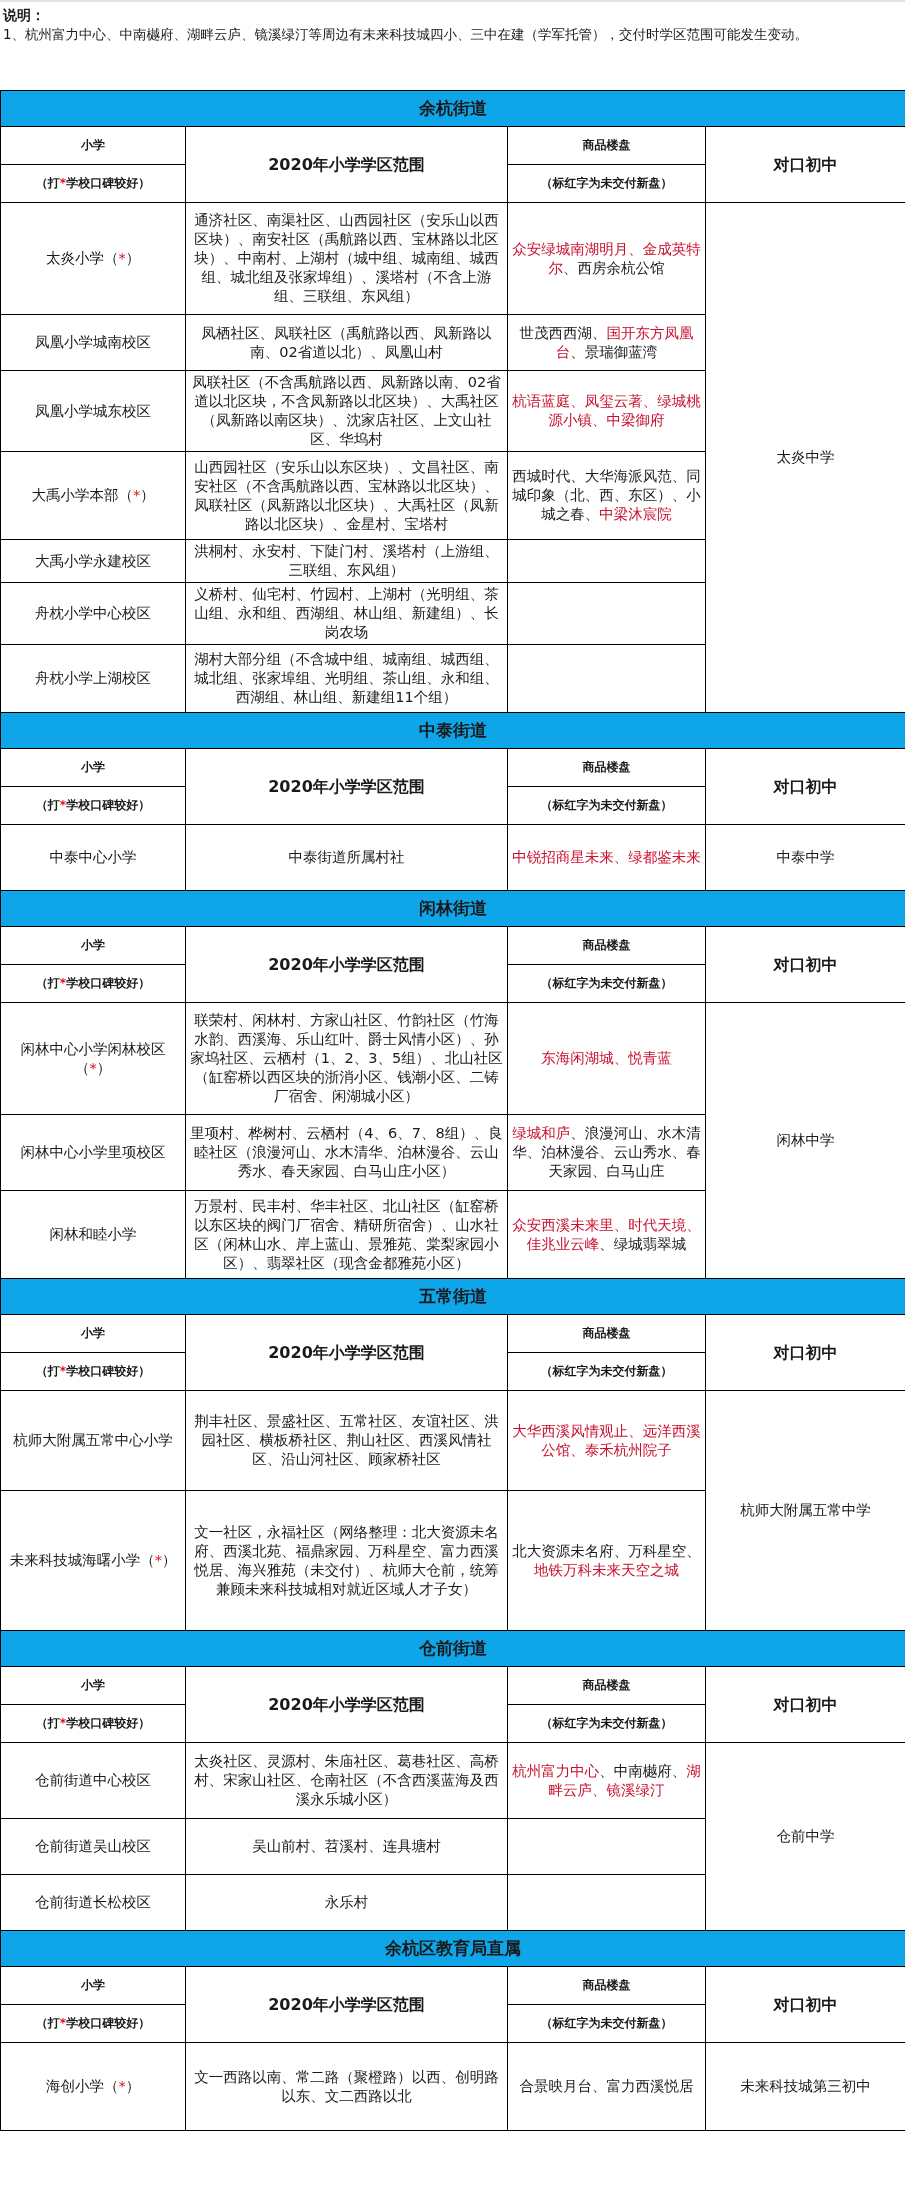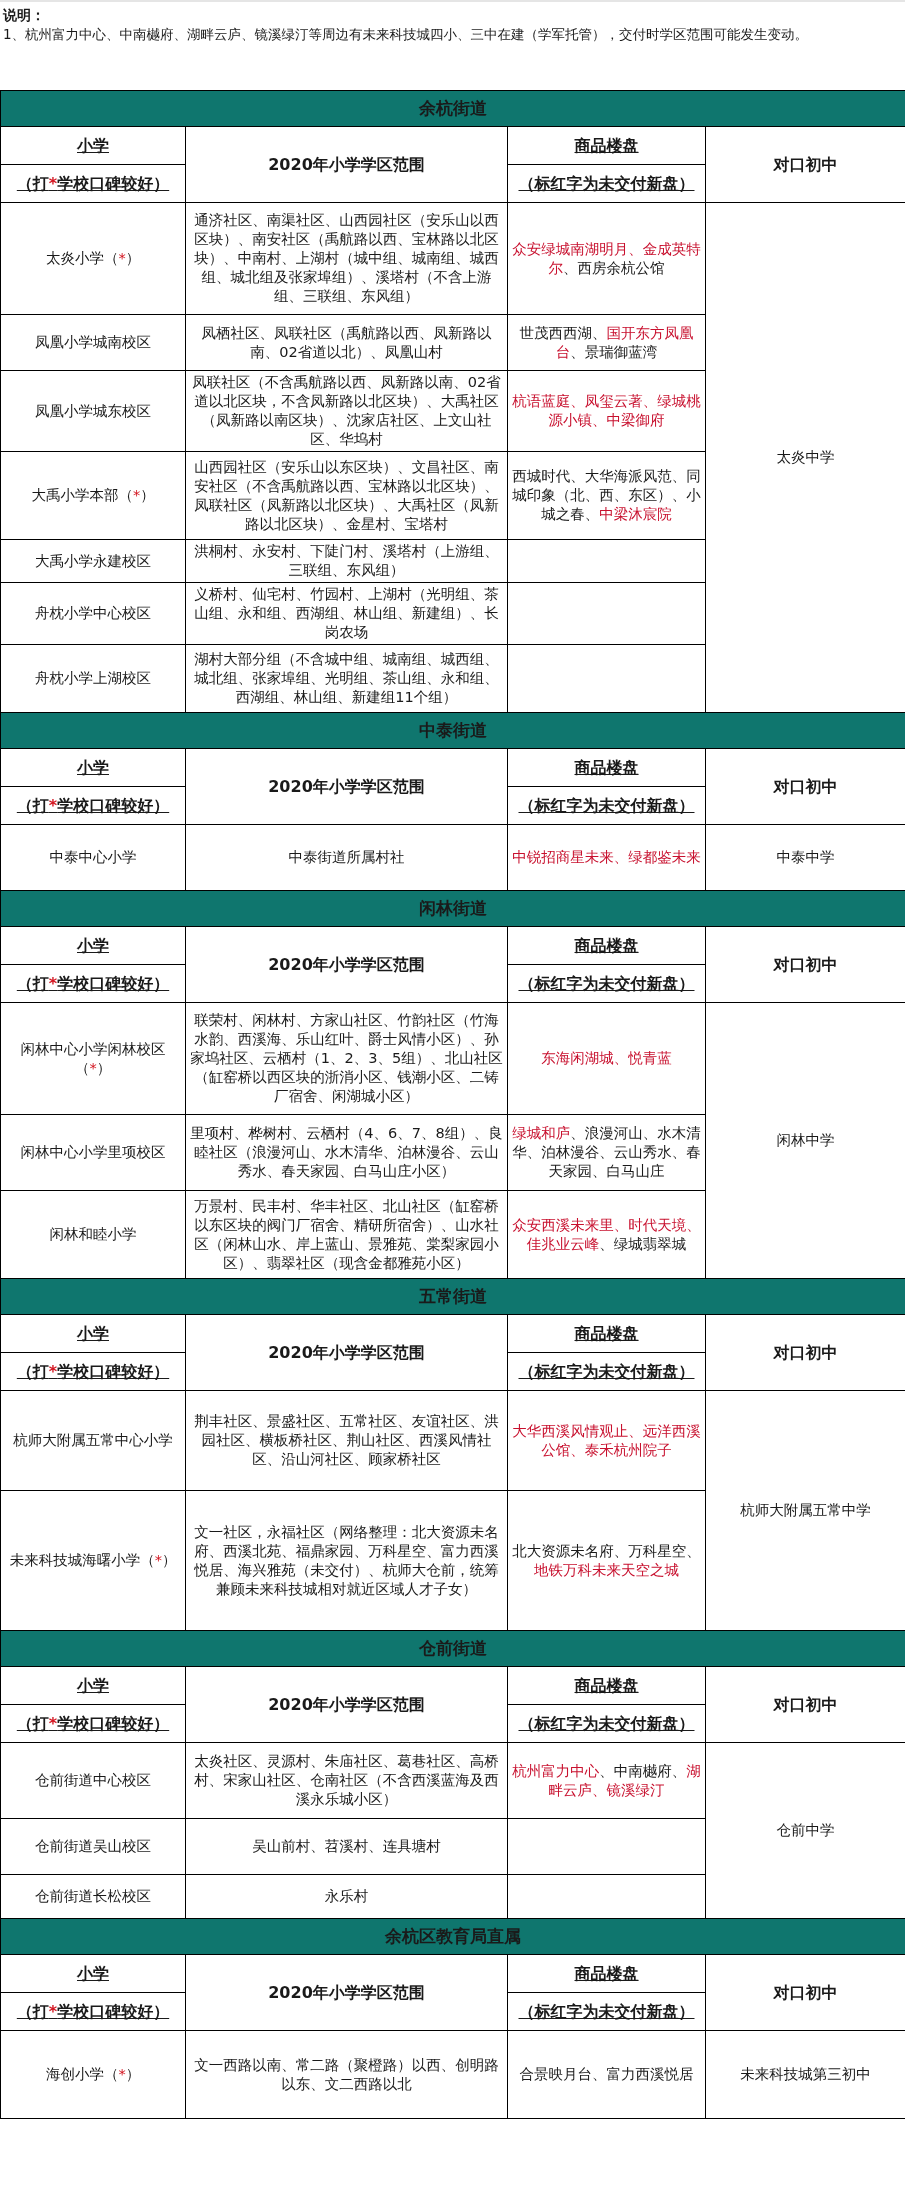--- a/index.html
+++ b/index.html
@@ -29,27 +29,27 @@
   table.grid col.c4 { width: 200px; }
   table.grid td {
     border: 1.5px solid #000;
     text-align: center;
     vertical-align: middle;
     padding: 2px 3px;
     line-height: 19px;
     word-break: break-all;
   }
   td.section {
-    background: #0f766e;
+    background: #0ea5e9;
     font-size: 17px;
     font-weight: bold;
     height: 31px;
     padding: 0;
   }
-  td.hdr { font-size: 16px; font-weight: bold; height: 33px; text-decoration: underline; }
+  td.hdr { font-size: 12px; font-weight: bold; height: 33px; }
   td.hdr-tall { font-size: 16px; font-weight: bold; }
   td.range { font-size: 14.5px; padding: 2px 4px; }
   td.estates { text-align: left; font-size: 14.5px; padding: 2px 2px; }
   .red { color: #c8102e; }
   .star { color: #d3141f; }
 </style>
 </head>
 <body>
 
 <div class="notes">
@@ -203,21 +203,21 @@
         <td><span>仓前街道中心校区</span></td>
         <td class="range">太炎社区、灵源村、朱庙社区、葛巷社区、高桥村、宋家山社区、仓南社区（不含西溪蓝海及西溪永乐城小区）</td>
         <td class="estates"><span class="red">杭州富力中心</span><span>、中南樾府、</span><span class="red">湖畔云庐、镜溪绿汀</span></td>
         <td rowspan="3">仓前中学</td>
       </tr>
       <tr style="height: 56px;">
         <td><span>仓前街道吴山校区</span></td>
         <td class="range">吴山前村、苕溪村、连具塘村</td>
         <td class="estates"></td>
       </tr>
-      <tr style="height: 44px;">
+      <tr style="height: 56px;">
         <td><span>仓前街道长松校区</span></td>
         <td class="range">永乐村</td>
         <td class="estates"></td>
       </tr>
   <tr>
     <td colspan="4" class="section">余杭区教育局直属</td>
   </tr>
   <tr>
     <td class="hdr">小学</td>
     <td class="hdr-tall" rowspan="2">2020年小学学区范围</td>

